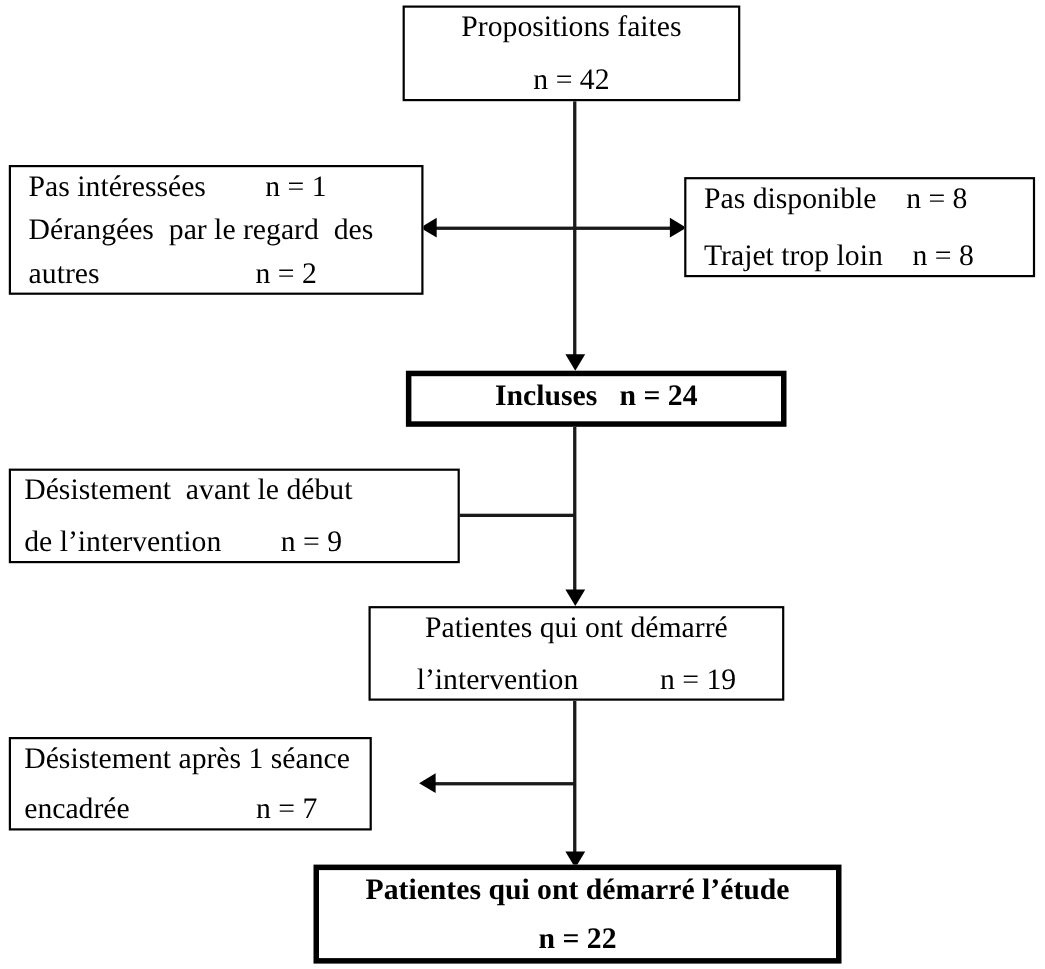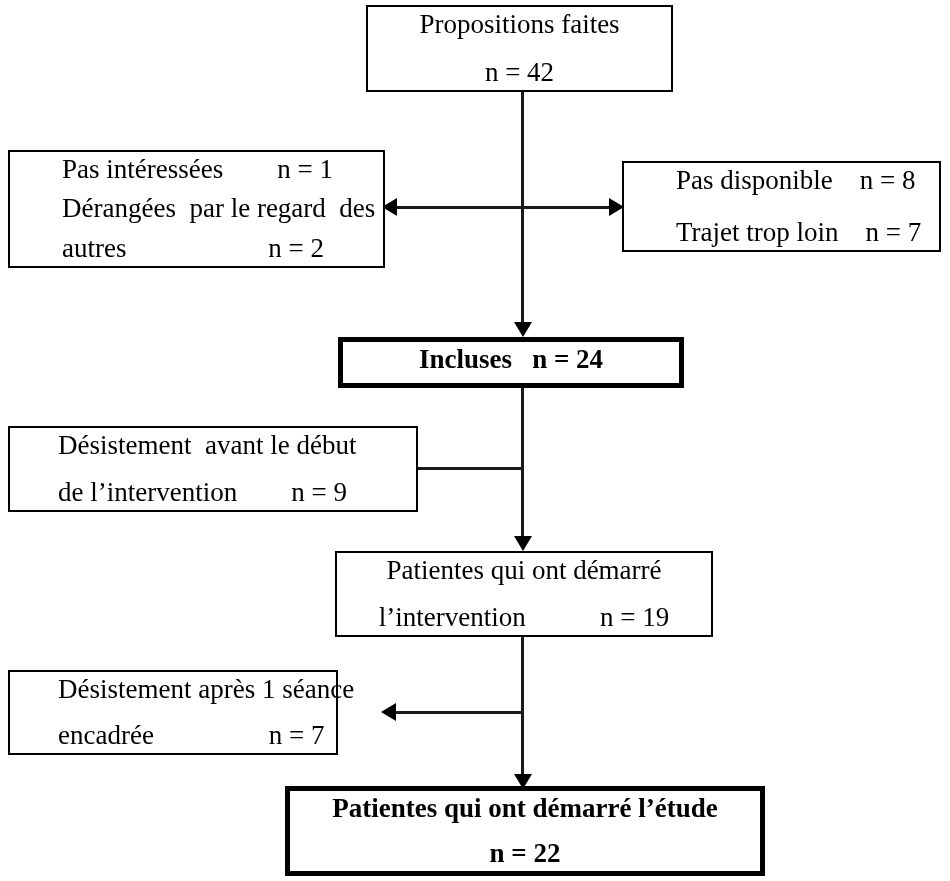--- a/index.html
+++ b/index.html
@@ -34,21 +34,21 @@
     border-width: 5px;
     font-weight: bold;
   }
   .line {
     display: block;
     white-space: pre;
     line-height: 1.30;
     font-size: 27px;
   }
   .center .line { text-align: center; }
-  .left .line   { text-align: left; padding-left: 16px; margin-left: 36px; }
+  .left .line   { text-align: left; padding-left: 16px; }
   .pad-sm .line { padding-left: 12px; }
 
   
   .vline {
     position: absolute;
     width: 3px;
     background: #1a1a1a;
     z-index: 1;
   }
   .hline {
@@ -113,24 +113,24 @@
   </div>
 
   <div class="box left" style="left:8px; top:150px; width:377px; height:118px;">
     <span class="line">Pas intéressées        n = 1</span>
     <span class="line">Dérangées  par le regard  des</span>
     <span class="line">autres                     n = 2</span>
   </div>
 
   <div class="box left" style="left:622px; top:161px; width:319px; height:91px;">
     <span class="line">Pas disponible    n = 8</span>
-    <span class="line">Trajet trop loin    n = 7</span>
+    <span class="line">Trajet trop loin    n = 8</span>
   </div>
 
-  <div class="box center thick" style="left:338px; top:337px; width:346px; height:51px;">
+  <div class="box center thick" style="left:369px; top:337px; width:346px; height:51px;">
     <span class="line">Incluses   n = 24</span>
   </div>
 
   <div class="box left pad-sm" style="left:8px; top:426px; width:410px; height:86px;">
     <span class="line">Désistement  avant le début</span>
     <span class="line">de l’intervention        n = 9</span>
   </div>
 
   <div class="box center" style="left:335px; top:551px; width:378px; height:86px;">
     <span class="line">Patientes qui ont démarré</span>

